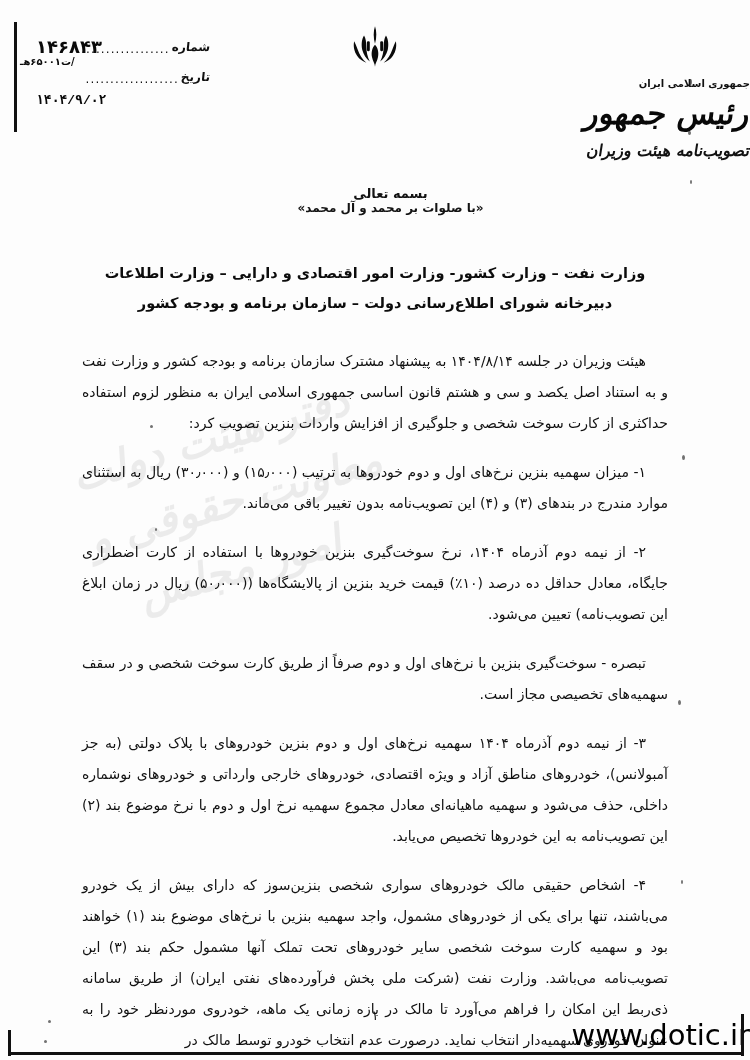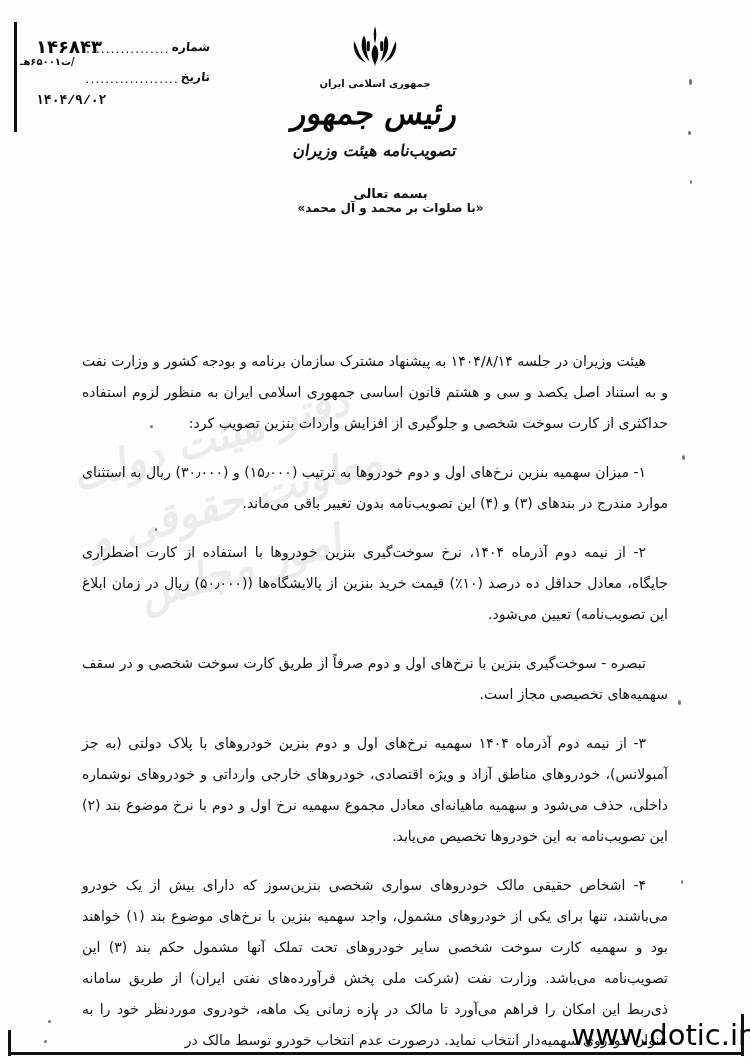--- a/index.html
+++ b/index.html
@@ -94,21 +94,21 @@
     letter-spacing: 1px;
     font-family: Liberation Mono, monospace;
   }
 
   
   .header-block {
     position: absolute;
     left: 0;
     right: 0;
     top: 24px;
-    text-align: center;
+    text-align: right;
   }
   .emblem {
     display: block;
     margin: 0 auto;
   }
   .republic-line {
     font-size: 10px;
     color: #111;
     margin-top: 2px;
     letter-spacing: .3px;
@@ -305,20 +305,24 @@
     <div class="republic-line">جمهوری اسلامی ایران</div>
     <div class="president-title">رئیس جمهور</div>
     <div class="doc-kind">تصویب‌نامه هیئت وزیران</div>
   </div>
 
   <div class="invocation">
     <div class="basmala">بسمه تعالی</div>
     <div class="salavat">«با صلوات بر محمد و آل محمد»</div>
   </div>
 
+  <div class="addressee">
+    <div>وزارت نفت – وزارت کشور- وزارت امور اقتصادی و دارایی – وزارت اطلاعات</div>
+    <div>دبیرخانه شورای اطلاع‌رسانی دولت – سازمان برنامه و بودجه کشور</div>
+  </div>
 
   <div class="watermark">
     <div class="watermark-txt">دفتر هیئت دولت</div>
     <div class="watermark-txt">معاونت حقوقی و امور مجلس</div>
   </div>
 
   <div class="body-wrap">
     <p class="para">هیئت وزیران در جلسه ۱۴۰۴/۸/۱۴ به پیشنهاد مشترک سازمان برنامه و بودجه کشور و وزارت نفت و به استناد اصل یکصد و سی و هشتم قانون اساسی جمهوری اسلامی ایران به منظور لزوم استفاده حداکثری از کارت سوخت شخصی و جلوگیری از افزایش واردات بنزین تصویب کرد:</p>
     <p class="para">۱- میزان سهمیه بنزین نرخ‌های اول و دوم خودروها به ترتیب (۱۵٫۰۰۰) و (۳۰٫۰۰۰) ریال به استثنای موارد مندرج در بندهای (۳) و (۴) این تصویب‌نامه بدون تغییر باقی می‌ماند.</p>
     <p class="para">۲- از نیمه دوم آذرماه ۱۴۰۴، نرخ سوخت‌گیری بنزین خودروها با استفاده از کارت اضطراری جایگاه، معادل حداقل ده درصد (۱۰٪) قیمت خرید بنزین از پالایشگاه‌ها ((۵۰٫۰۰۰) ریال در زمان ابلاغ این تصویب‌نامه) تعیین می‌شود.</p>

